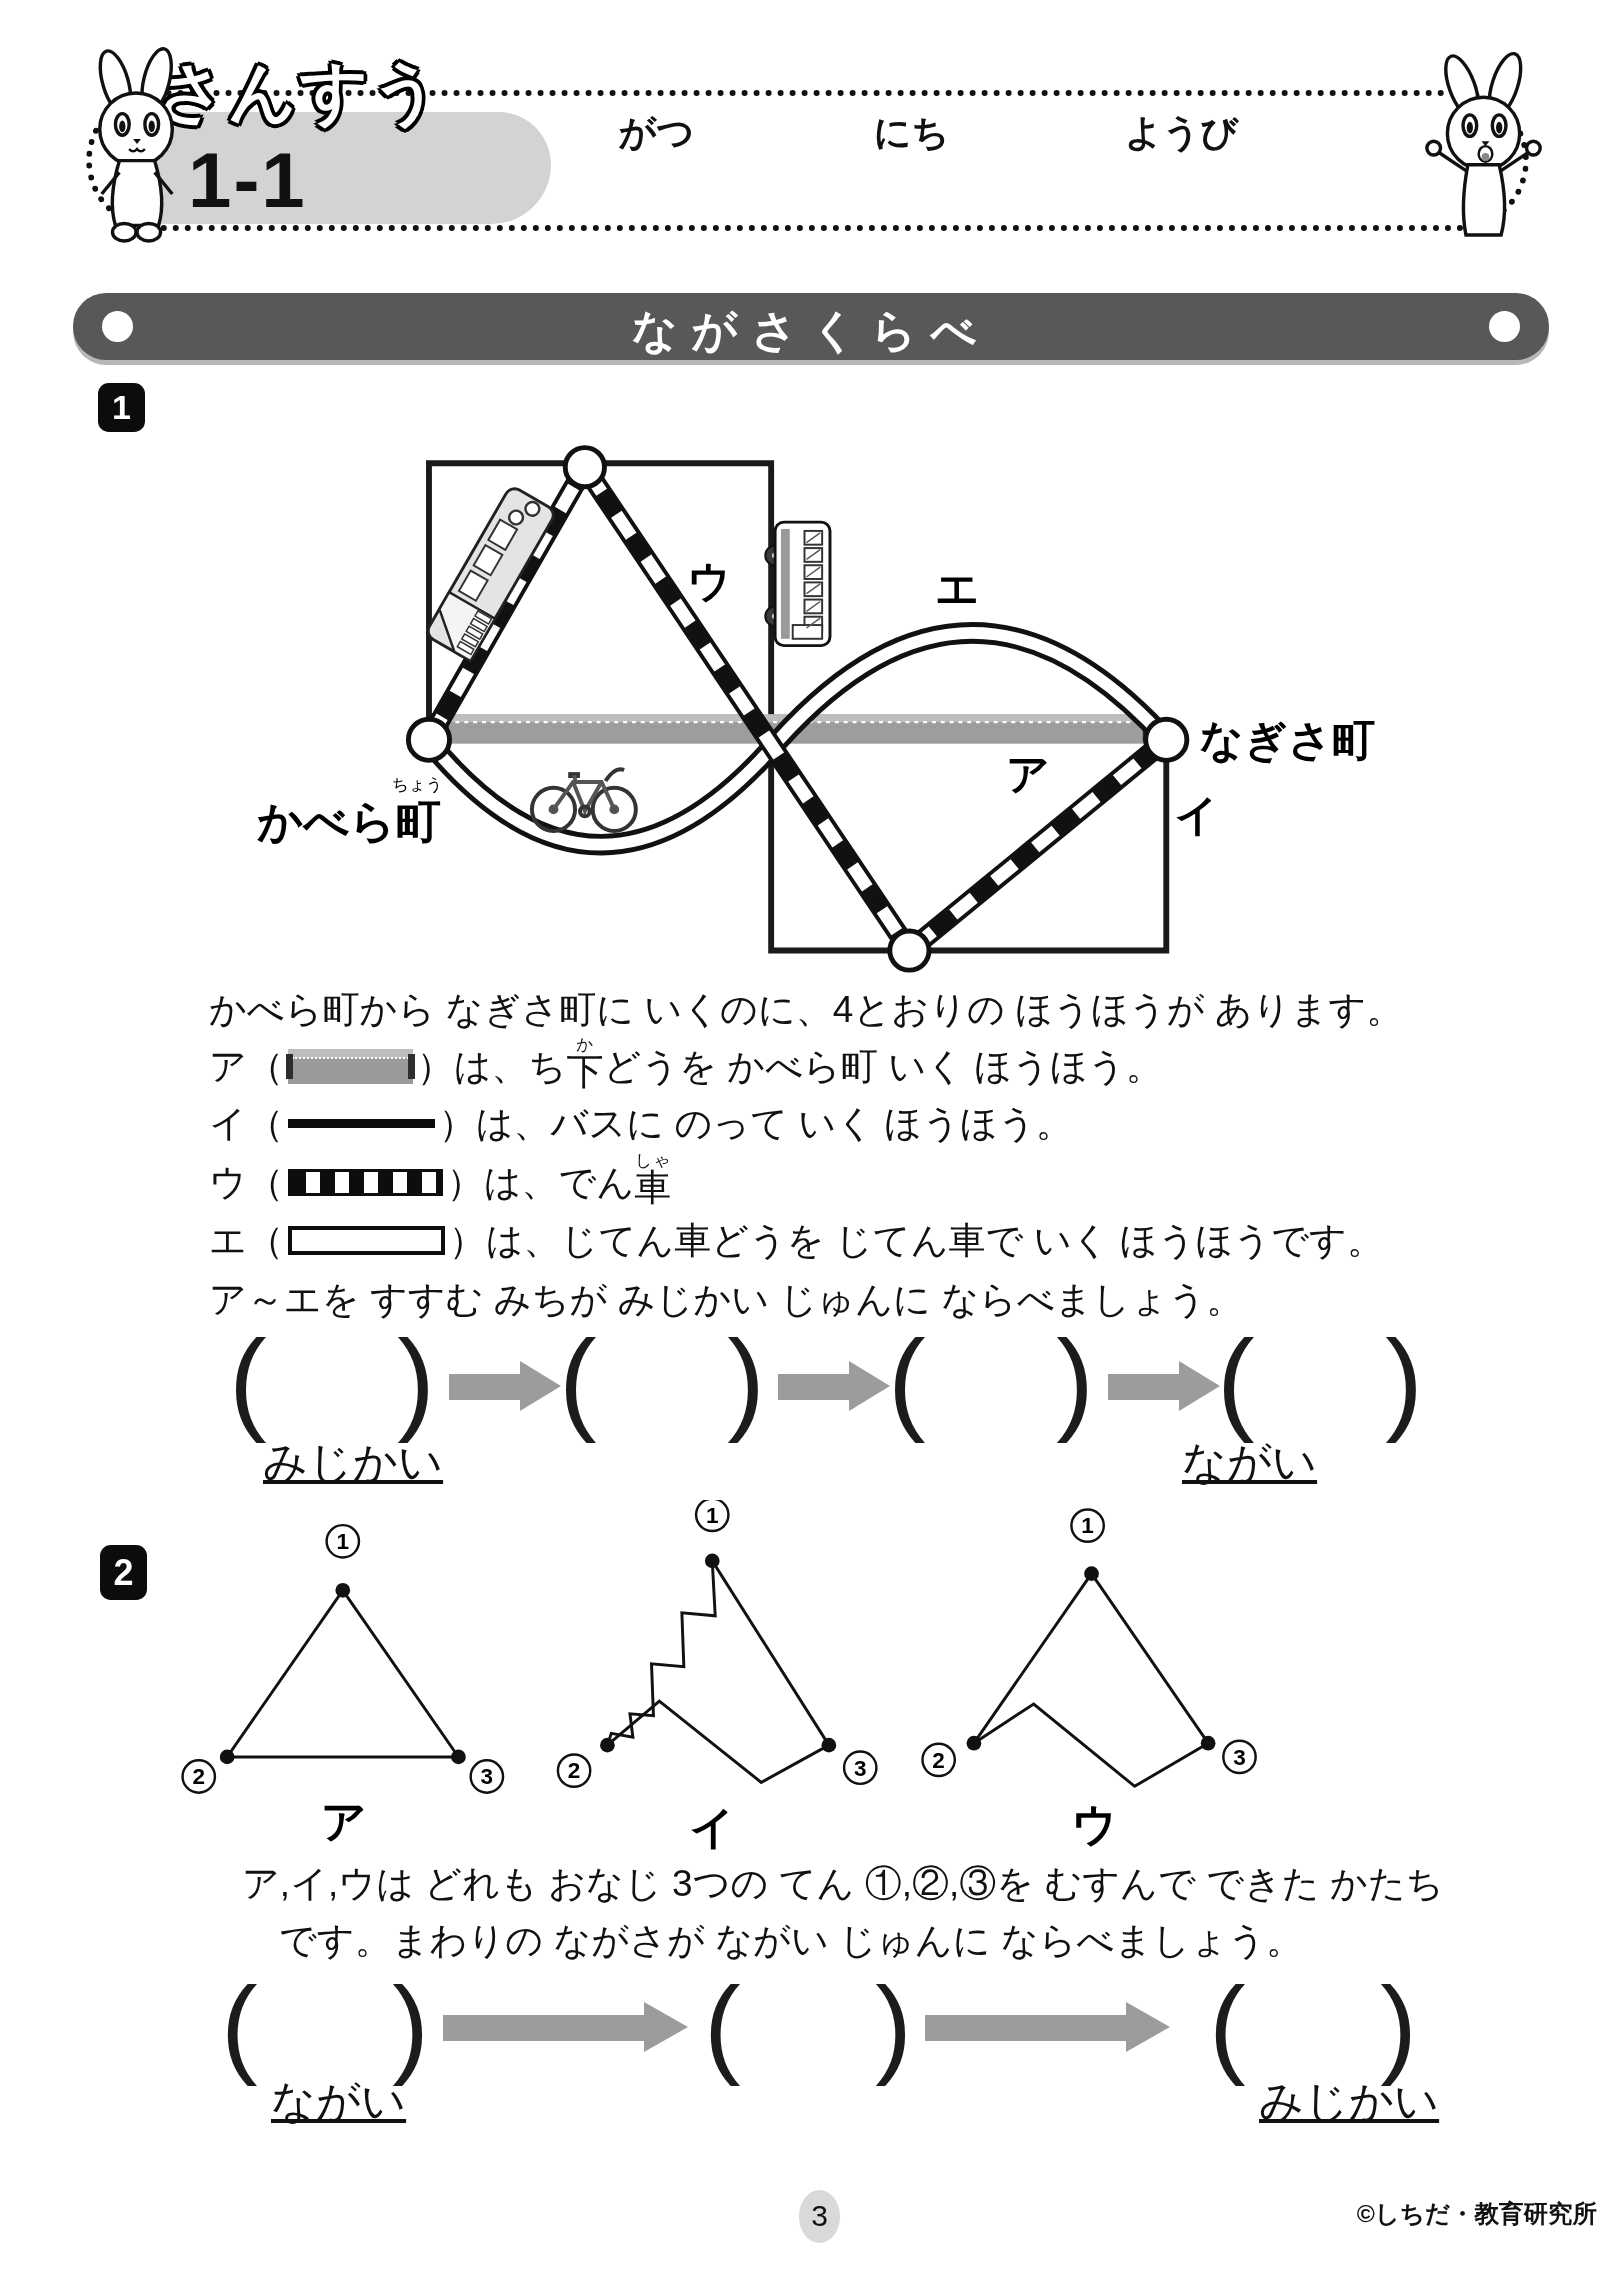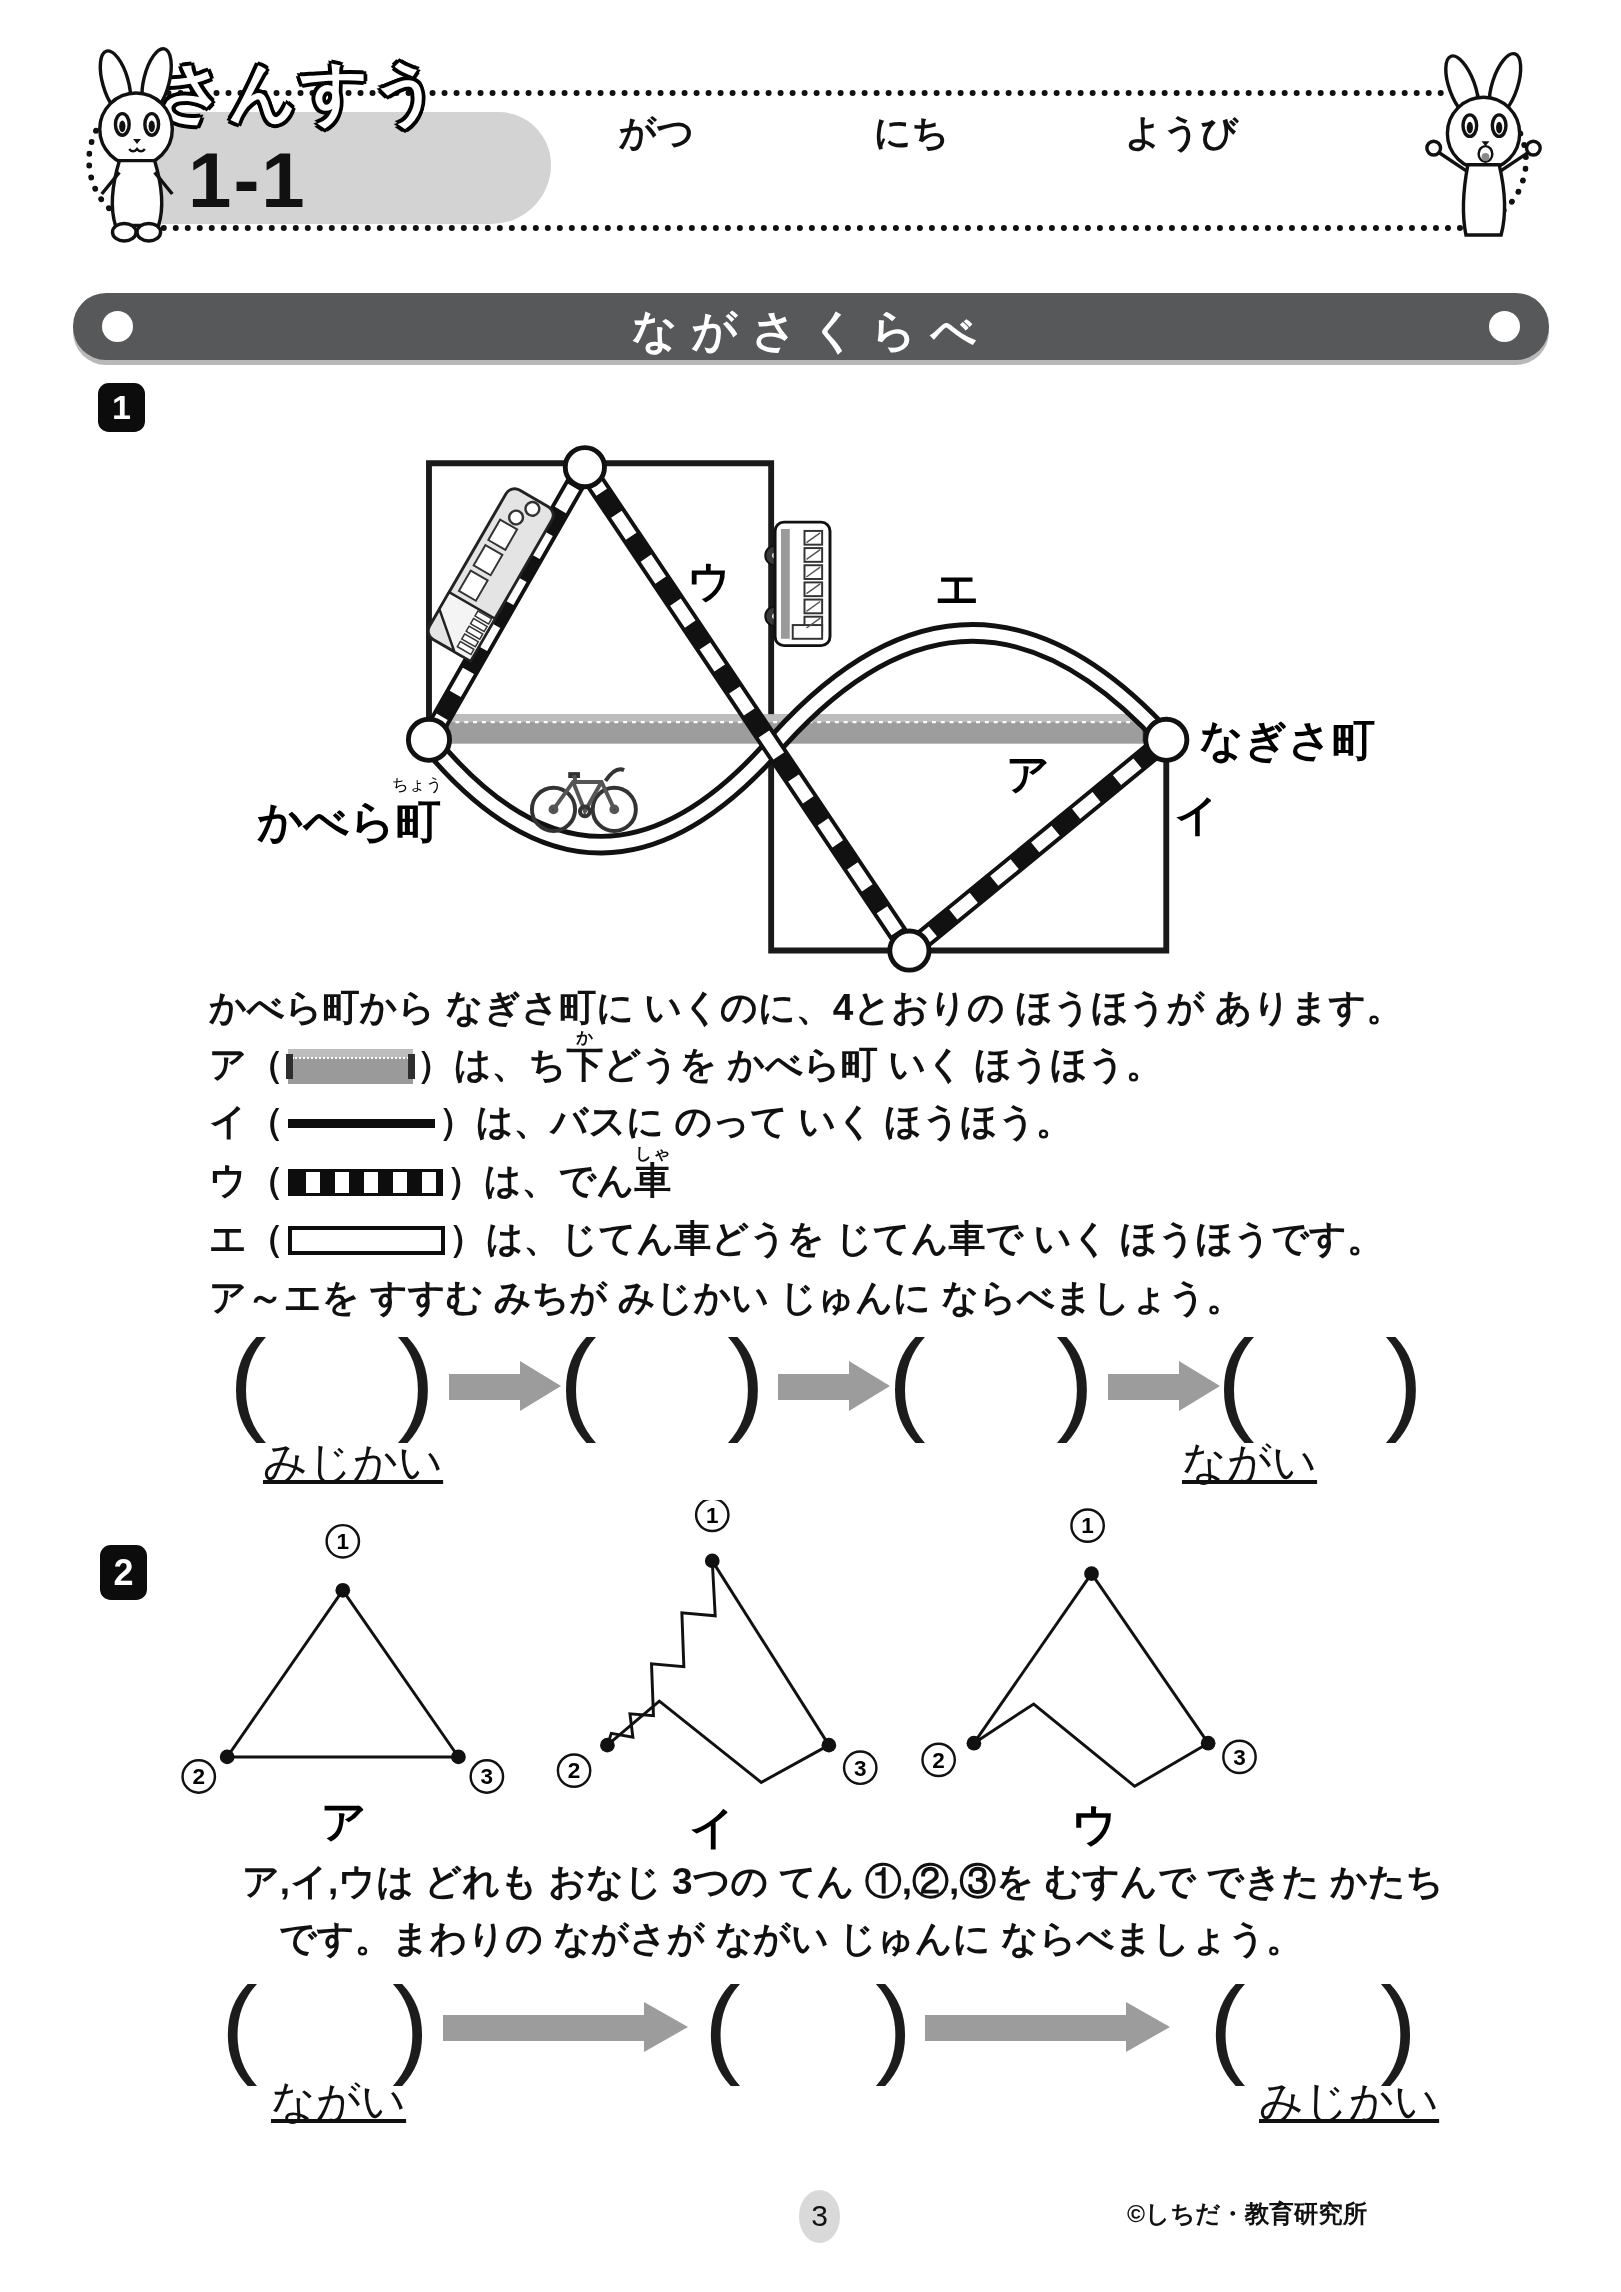--- a/index.html
+++ b/index.html
@@ -17,41 +17,41 @@
   
   #title-bar{left:73px;top:293px;width:1476px;height:67px;background:#57585a;border-radius:33px;
              box-shadow:0 4.9px 0 rgba(0,0,0,.28);}
   #title-text{width:100%;text-align:center;top:7.8px;font-size:45px;font-weight:bold;color:#fff;letter-spacing:13.7px;}
   .bar-hole{top:17.6px;width:31px;height:31px;background:#fff;border-radius:50%;}
   
   .badge{background:#0c0c0c;color:#fff;font-weight:bold;text-align:center;border-radius:10.8px;}
   #badge1{left:98px;top:383px;width:47px;height:49px;font-size:34px;line-height:49px;}
   #badge2{left:100px;top:1545px;width:47px;height:55px;font-size:36px;line-height:55px;}
   
-  .tline{left:209px;height:47px;display:flex;align-items:flex-end;white-space:pre;font-size:37px;font-weight:bold;}
+  .tline{left:209px;height:47px;display:flex;align-items:center;white-space:pre;font-size:37px;}
   .tline .ic{align-self:center;}
   ruby rt{font-size:16.7px;letter-spacing:0;}
   .icon-tunnel{position:relative;width:125px;height:35px;background:linear-gradient(#bdbdbd 0 8.8px,#9a9a9a 8.8px);margin:0 3.9px;}
   .icon-tunnel .dots{position:absolute;left:3.9px;right:3.9px;top:7.8px;border-top:2.9px dotted #fff;}
   .icon-tunnel .capL,.icon-tunnel .capR{position:absolute;top:4.9px;width:6.9px;height:25.5px;background:#2e2e2e;}
   .icon-tunnel .capL{left:-2px;} .icon-tunnel .capR{right:-2px;}
   .icon-busline{width:147px;height:8.8px;background:#0d0d0d;margin:0 3.9px;}
   .icon-rail{width:149px;height:21.6px;border:3.9px solid #0d0d0d;margin:0 3.9px;
              background:repeating-linear-gradient(90deg,#0d0d0d 0 14.7px,#fff 14.7px 29px);}
   .icon-bikeroad{width:149px;height:21.6px;border:4.9px solid #0d0d0d;background:#fff;margin:0 3.9px;}
   
   .ans-pair{display:flex;justify-content:space-between;font-size:113px;line-height:102px;font-weight:400;color:#1c1c1c;}
   .arrow{background:#9c9c9c;height:25.5px;}
   .arrow .head{position:absolute;top:-12.7px;width:0;height:0;border-top:25.5px solid transparent;
                border-bottom:25.5px solid transparent;}
   .hint{font-size:44px;text-decoration:underline;}
   
   #page-num-bg{left:799px;top:2190px;width:41px;height:53px;background:#d9d9d9;border-radius:50%;}
   #page-num{left:799px;top:2199px;width:41px;text-align:center;font-size:30px;}
-  #copyright{left:1127px;top:2197px;width:470px;font-size:24.5px;font-weight:bold;}
+  #copyright{left:1127px;top:2197px;width:470px;text-align:right;font-size:24.5px;font-weight:bold;}
   svg text{font-family:"Liberation Sans",sans-serif;}
 </style>
 </head>
 <body>
 
 <div id="page">
 
   <div class="abs" id="header-frame"></div>
   <div class="abs" id="header-blob"></div>
   <div class="abs" id="logo-subject">さんすう</div>

